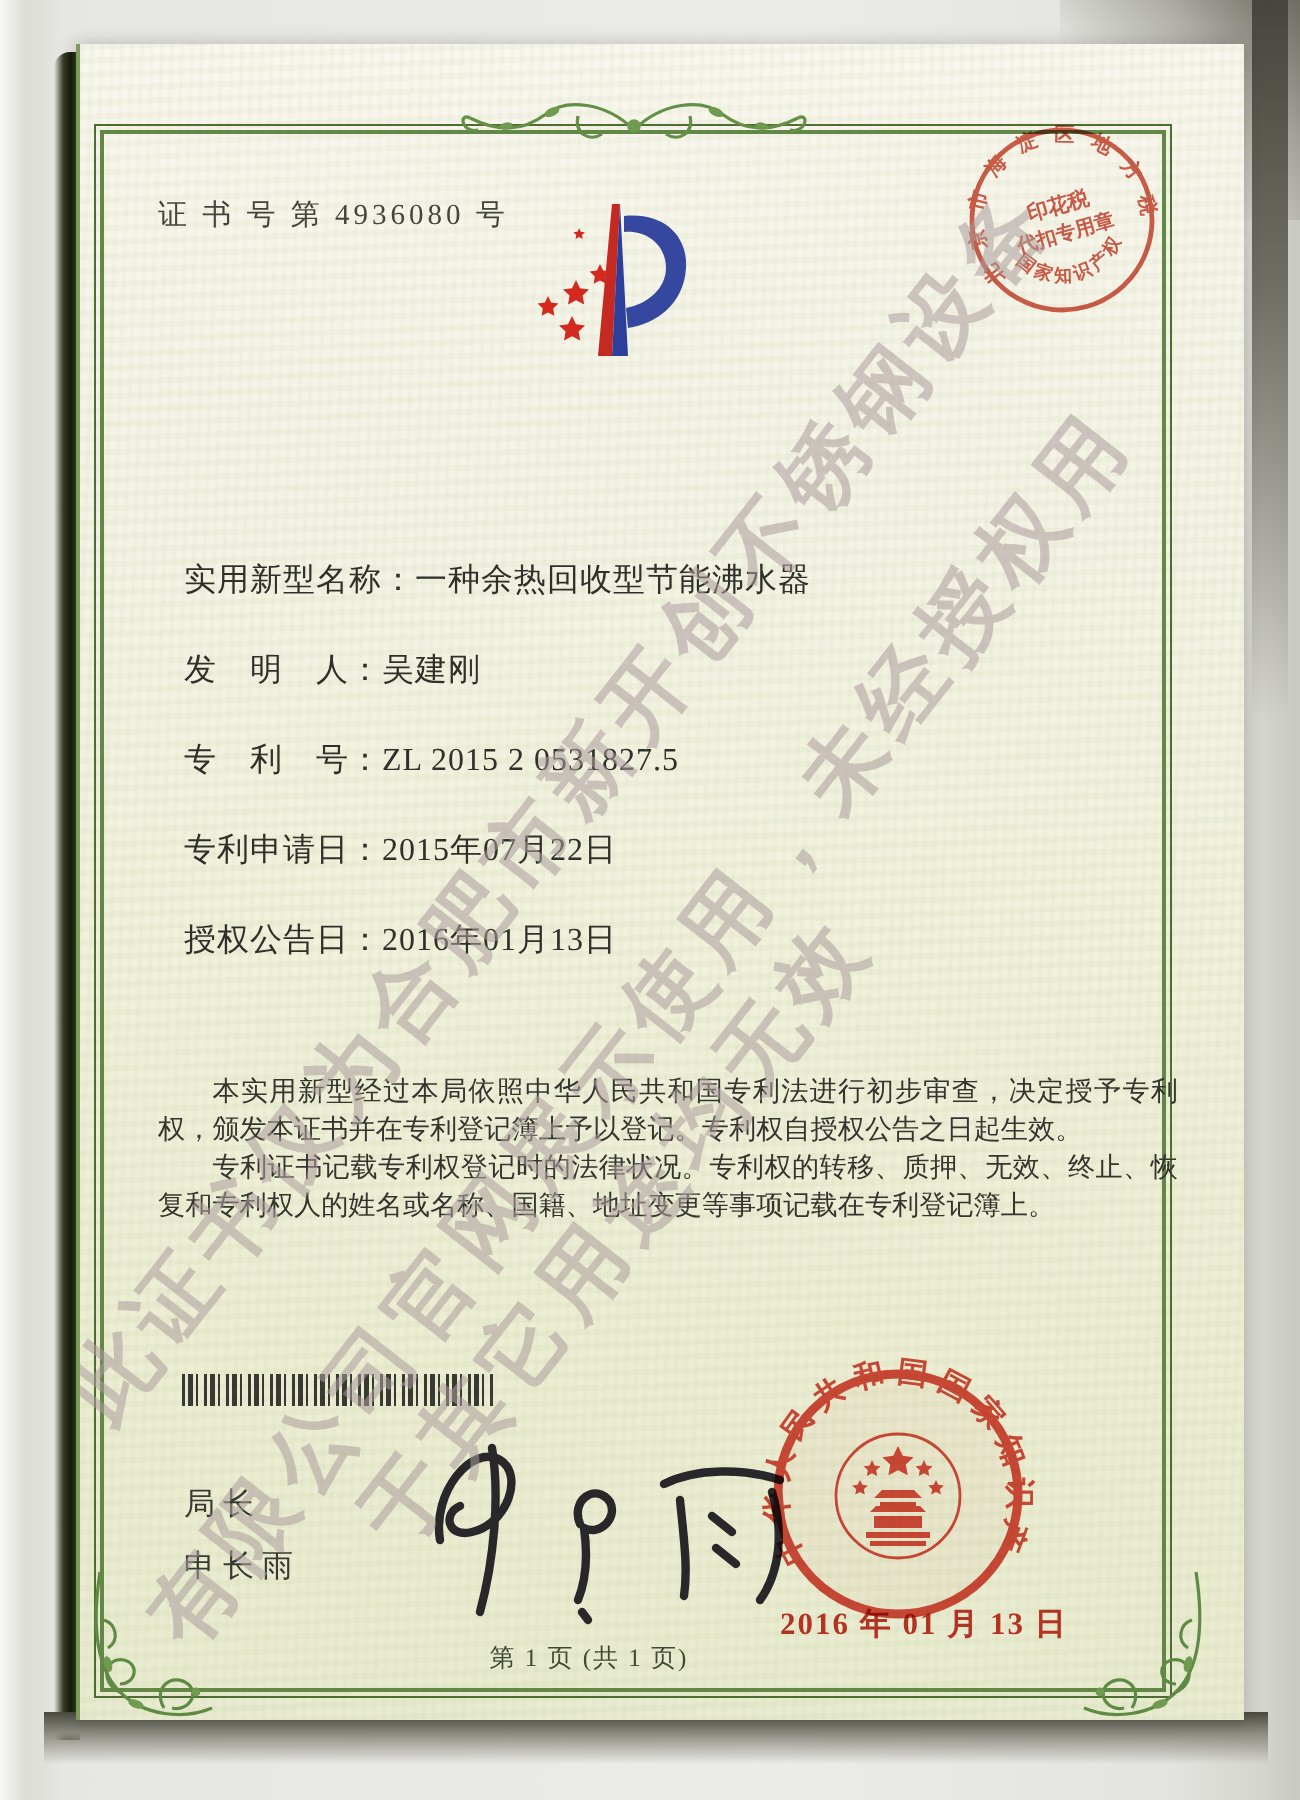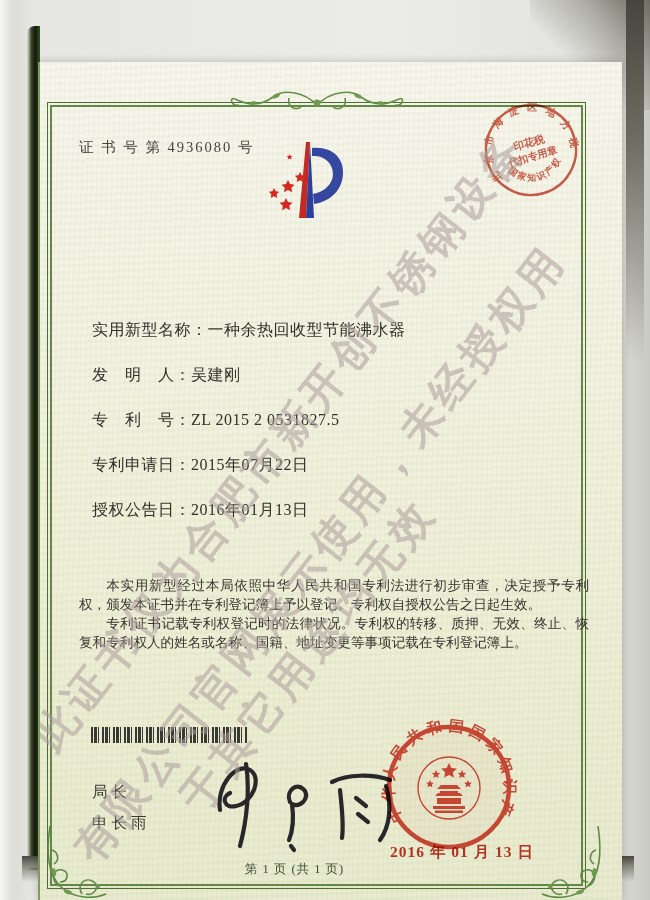--- a/index.html
+++ b/index.html
@@ -17,21 +17,20 @@
   .bottom-shadow{position:absolute;left:22px;top:856px;width:612px;height:26px;
     background:linear-gradient(180deg,#4a493f 0%,#8b8a80 40%,rgba(222,222,216,0) 100%);}
   .paper{
     position:absolute;left:38px;top:22px;width:582px;height:838px;overflow:hidden;
     background:
       repeating-linear-gradient(92deg,rgba(150,170,100,.045) 0 2px,rgba(255,255,255,0) 2px 5px),
       repeating-linear-gradient(178deg,rgba(140,165,95,.05) 0 3px,rgba(255,255,255,0) 3px 7px),
       linear-gradient(180deg,#f8f6ed 0%,#f3f2e4 30%,#f0f0db 55%,#ecedd3 78%,#e8ebcf 100%);
     border-left:2px solid #7c9b5c;
     box-shadow:0 0 8px rgba(40,40,30,.25);
-    margin-top:40px;
   }
   .frame{position:absolute;left:7px;top:40px;width:537px;height:785px;border:1px solid #4d6d33;z-index:5;}
   .frame::before{content:"";position:absolute;inset:2px;border:2px solid #628747;}
   .ornament{position:absolute;z-index:6;}
   .cert-no{position:absolute;left:39px;top:76px;font-size:14.5px;letter-spacing:2px;color:#44443e;z-index:10;}
   .logo{position:absolute;left:226px;top:76px;z-index:10;}
   .title{position:absolute;left:7px;top:163px;width:537px;text-align:center;
     font-size:34px;font-weight:700;letter-spacing:3px;color:#26262 2;color:#262622;z-index:10;}
   .fields{position:absolute;left:52px;top:258px;z-index:10;}
   .field-row{height:21px;margin-bottom:24px;font-size:16px;color:#30302a;letter-spacing:.5px;white-space:nowrap;}

